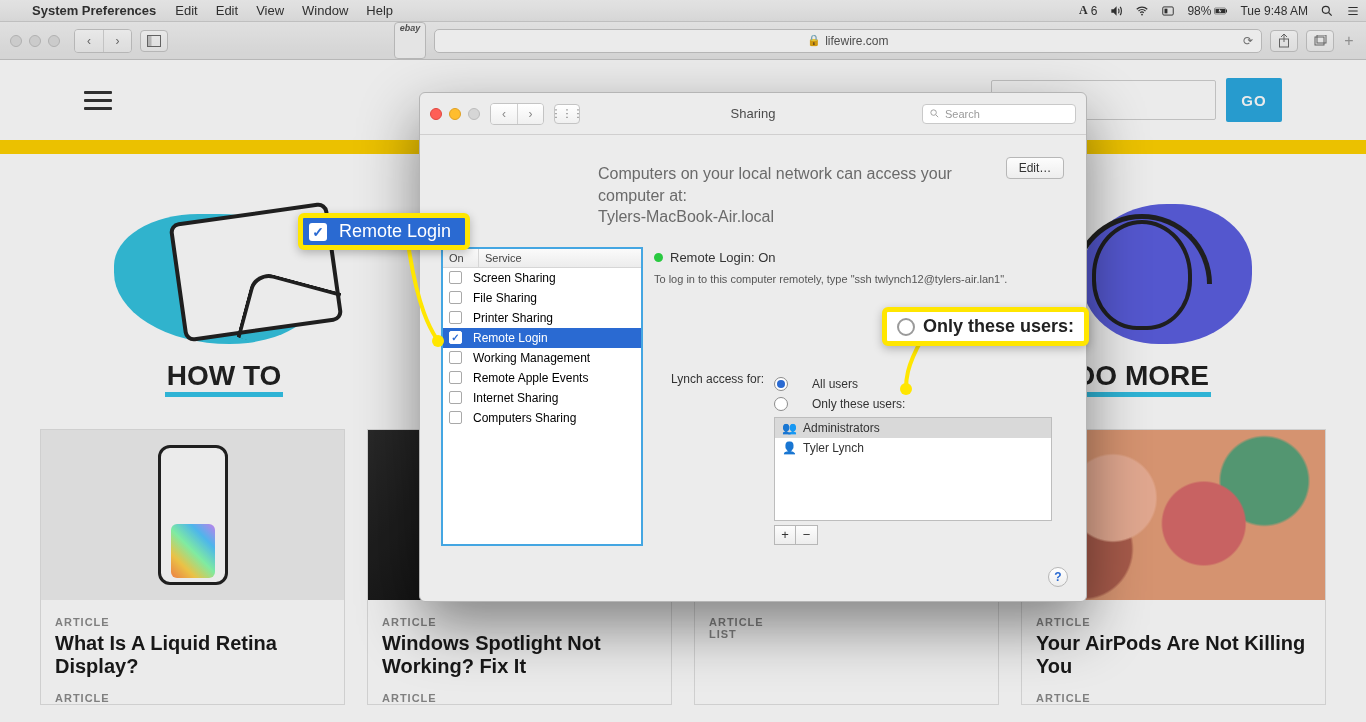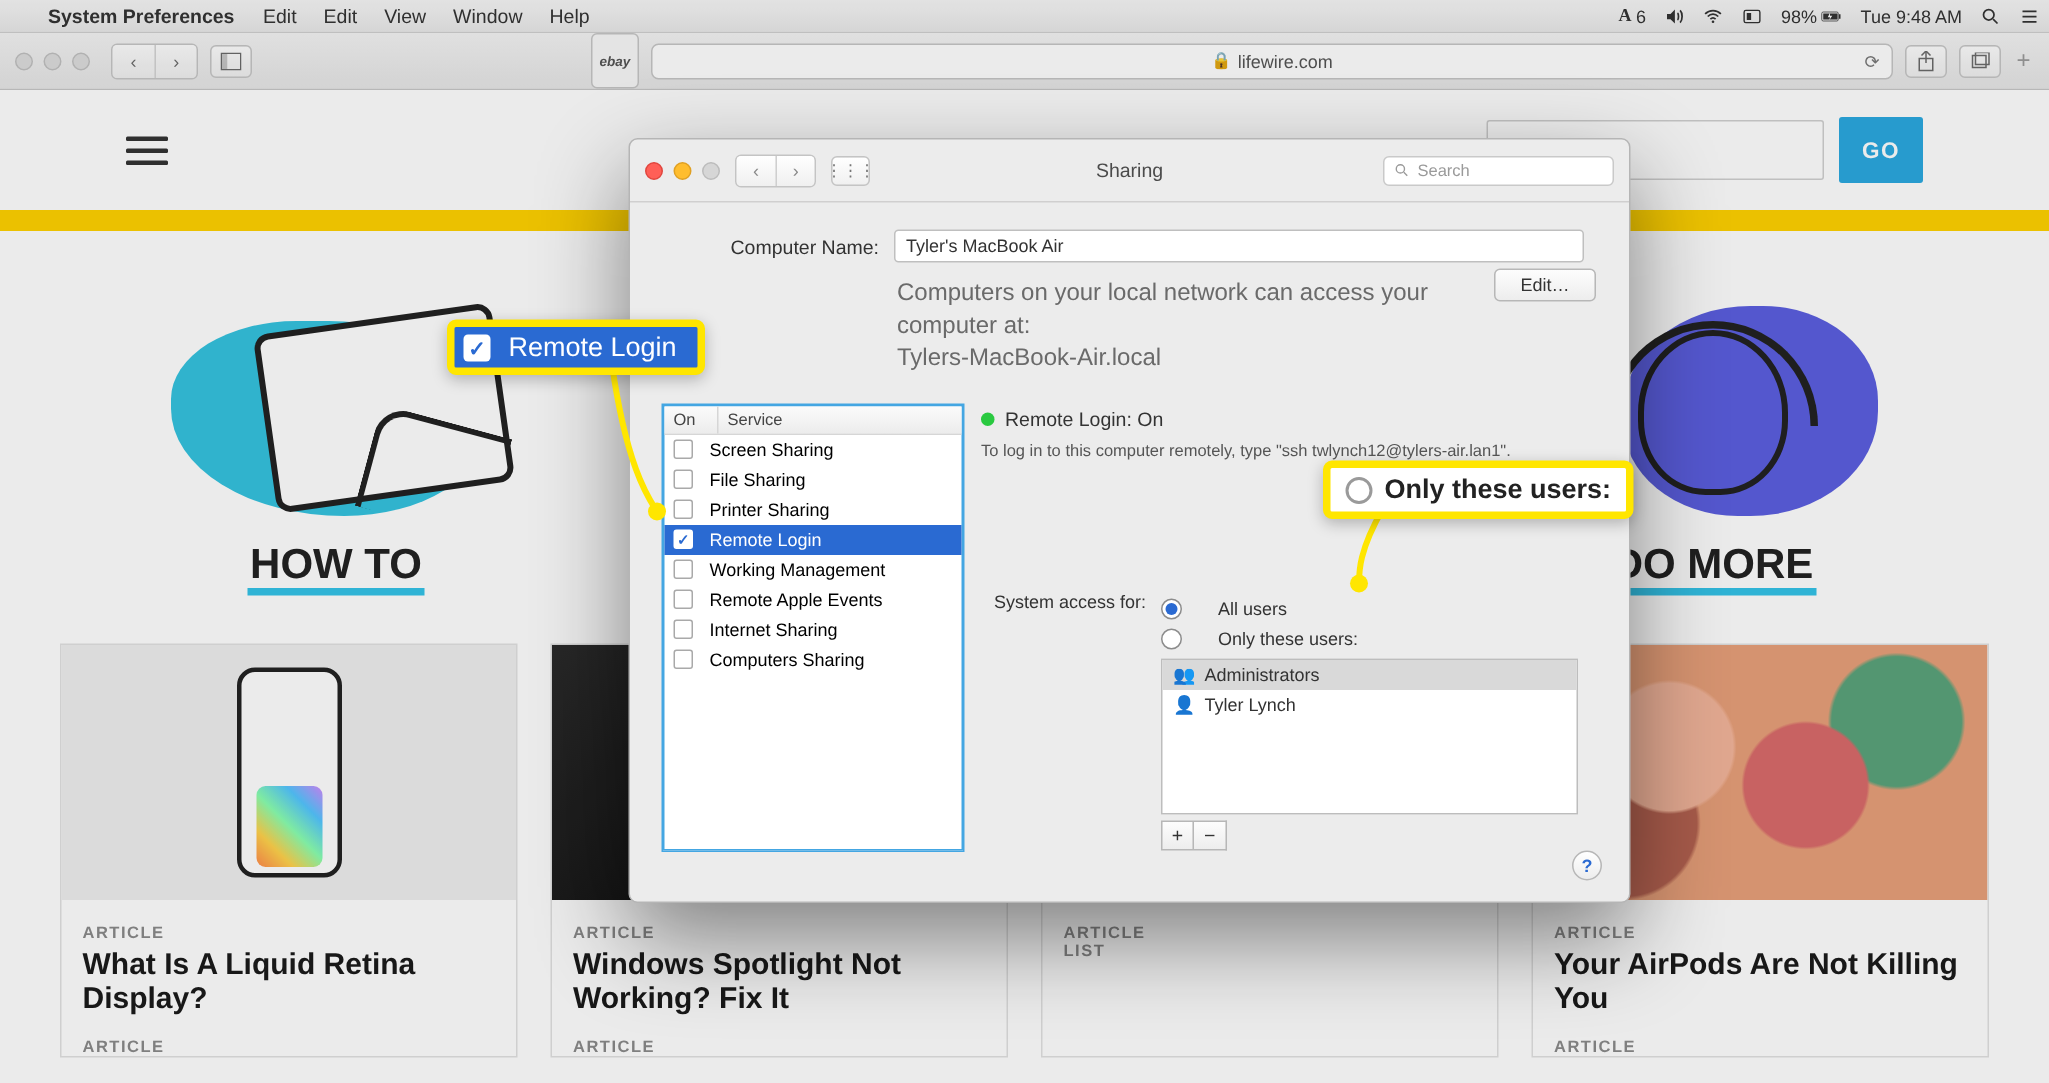--- a/index.html
+++ b/index.html
@@ -15,21 +15,21 @@
 .menubar svg { width:14px; height:14px; }
 
 
 .browser-chrome { height:38px; background:linear-gradient(#f3f3f3,#e6e6e6); border-bottom:1px solid #c7c7c7; display:flex; align-items:center; padding:0 10px; gap:8px; filter:brightness(0.92); }
 .traffic { display:flex; gap:7px; padding-right:6px; }
 .tl { width:12px; height:12px; border-radius:50%; background:#ddd; border:1px solid #c0c0c0; }
 .navbtn-group { display:flex; border:1px solid #c6c6c6; border-radius:4px; overflow:hidden; }
 .navbtn { width:28px; height:22px; background:linear-gradient(#fdfdfd,#efefef); display:flex; align-items:center; justify-content:center; font-size:12px; color:#6b6b6b; }
 .navbtn + .navbtn { border-left:1px solid #d4d4d4; }
 .squarebtn { width:28px;height:22px;border:1px solid #c6c6c6;border-radius:4px;background:linear-gradient(#fdfdfd,#efefef);display:flex;align-items:center;justify-content:center;color:#6b6b6b;font-size:11px;}
-.fav-pill { width:32px;height:37px;border:1px solid #c6c6c6;border-radius:4px;display:flex;align-items:center;justify-content:center;font-size:9px;color:#555;background:#f8f8f8;}
+.fav-pill { width:32px;height:37px;border:1px solid #c6c6c6;border-radius:4px;display:flex;justify-content:center;font-size:9px;color:#555;background:#f8f8f8;}
 .urlbar { flex:1; display:flex; align-items:center; justify-content:center; height:24px; border:1px solid #c6c6c6; border-radius:5px; background:#fff; position:relative; color:#555; font-size:12px; }
 .urlbar .reload { position:absolute; right:8px; color:#7a7a7a; }
 .urlbar .lock { font-size:11px; margin-right:4px; color:#7a7a7a;}
 
 
 .page-bg { position:absolute; top:60px; left:0; right:0; bottom:0; background:#fff; filter:brightness(0.92); }
 .page-bg .topbar { height:80px; display:flex; align-items:center; padding:0 84px; }
 .hamburger { width:28px; color:#333; }
 .hamburger div{height:3px;background:#333;margin:5px 0;border-radius:1px;}
 .go-area{margin-left:auto;display:flex;align-items:center;gap:10px;}
@@ -60,21 +60,21 @@
 .seg .b+.b{border-left:1px solid #cfcfcf;}
 .gridbtn{width:26px;height:20px;border:1px solid #c4c4c4;border-radius:4px;background:linear-gradient(#fff,#f0f0f0);display:flex;align-items:center;justify-content:center;color:#777;font-size:11px;}
 .wtitle{position:absolute;left:0;right:0;text-align:center;font-size:13px;color:#4b4b4b;pointer-events:none;}
 .searchfield{margin-left:auto;width:154px;height:20px;border:1px solid #c9c9c9;border-radius:4px;background:#fff;display:flex;align-items:center;padding:0 6px;color:#9a9a9a;font-size:11px;gap:5px;}
 
 .body-area{padding:18px 22px 14px;}
 .row1{display:flex;align-items:center;gap:10px;margin-left:26px;}
 .lbl{font-size:13px;color:#323232;width:118px;text-align:right;}
 .textin{flex:1;height:22px;border:1px solid #bfbfbf;border-radius:3px;background:#fff;padding:0 7px;font-size:12px;color:#333;display:flex;align-items:center;max-width:460px;}
 .subtext{margin:6px 0 0 156px;font-size:16px;color:#6a6a6a;line-height:1.35;}
-.editbtn{width:68px;height:22px;border:1px solid #b7b7b7;border-radius:4px;background:linear-gradient(#fdfdfd,#ededed);font-size:12px;color:#333;display:flex;align-items:center;justify-content:center;}
+.editbtn{width:58px;height:22px;border:1px solid #b7b7b7;border-radius:4px;background:linear-gradient(#fdfdfd,#ededed);font-size:12px;color:#333;display:flex;align-items:center;justify-content:center;}
 .editrow{display:flex;align-items:flex-start;margin-top:4px;}
 
 .main-cols{display:flex;gap:12px;margin-top:20px;}
 .svc-table{width:200px;border:1px solid #44a6e2;background:#fff;font-size:12px;box-shadow:0 0 0 1px #44a6e2;}
 .svc-head{display:flex;background:linear-gradient(#fbfbfb,#ececec);border-bottom:1px solid #d6d6d6;font-size:11px;color:#444;}
 .svc-head .c1{width:36px;padding:3px 6px;border-right:1px solid #d6d6d6;}
 .svc-head .c2{flex:1;padding:3px 6px;}
 .svc-row{display:flex;align-items:center;height:20px;padding:0 6px;}
 .svc-row.sel{background:#2a6ad2;color:#fff;}
 .chk{width:13px;height:13px;border:1px solid #a9a9a9;border-radius:2px;background:#fff;margin-right:11px;display:flex;align-items:center;justify-content:center;font-size:10px;color:#fff;}
@@ -314,26 +314,20 @@
     <div class="searchfield">
       <svg width="11" height="11" viewBox="0 0 24 24">
           <circle cx="10" cy="10" r="6" fill="none" stroke="#9a9a9a" stroke-width="2"></circle>
           <path stroke="#9a9a9a" stroke-width="2" d="M15 15l5 5"></path>
         </svg>
       <span>Search</span>
     </div>
   </div>
 
   <div class="body-area">
-    <div class="row1">
-      <div class="lbl">Computer Name:</div>
-      <div class="textin">
-          <span>Tyler's MacBook Air</span>
-        </div>
-    </div>
     <div class="editrow">
       <div style="flex:1">
         <div class="subtext">
           <div>Computers on your local network can access your computer at:</div>
           <div>Tylers-MacBook-Air.local</div>
         </div>
       </div>
       <div class="editbtn">Edit…</div>
     </div>
 
@@ -380,21 +374,21 @@
       </div>
 
       <div class="detail">
         <div class="status-line">
           <div class="sdot"></div>
           <span>Remote Login: On</span>
         </div>
         <div class="hint">To log in to this computer remotely, type "ssh twlynch12@tylers-air.lan1".</div>
 
         <div class="access-area access-lbl">
-          <div class="access-left">System access for:</div>
+          <div class="access-left">Lynch access for:</div>
           <div>
             <div class="radios">
               <div class="radio">
                   <div class="rb on"></div>
                   <span>All users</span>
                 </div>
               <div class="radio">
                   <div class="rb"></div>
                   <span>Only these users:</span>
                 </div>

